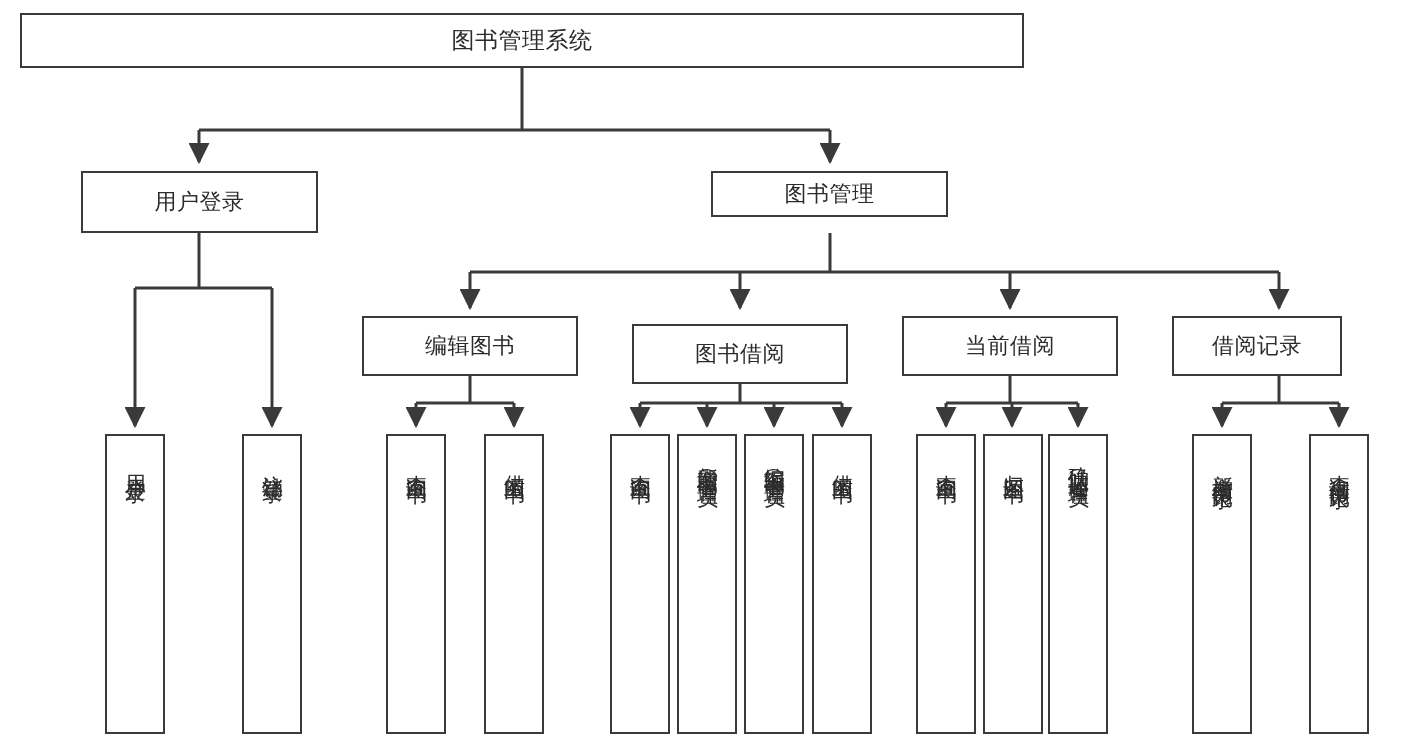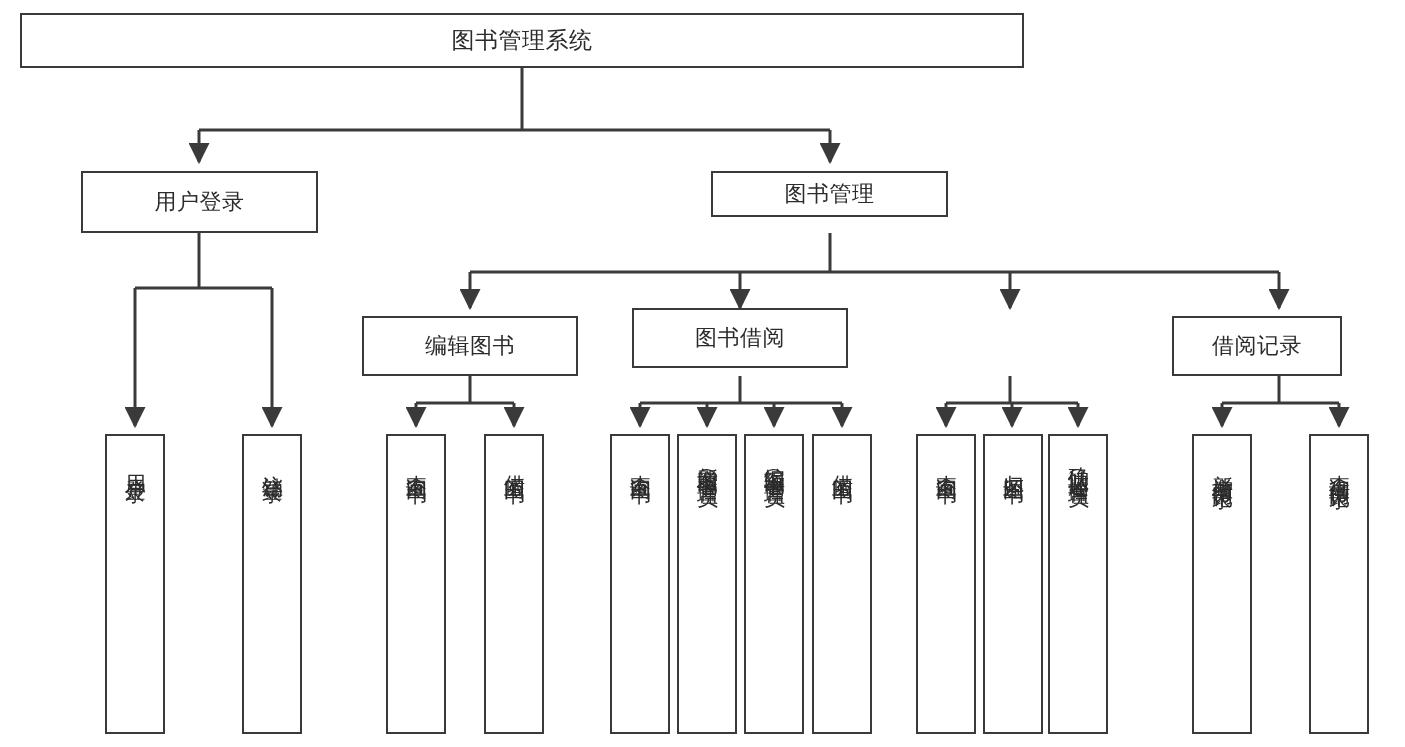--- a/index.html
+++ b/index.html
@@ -128,22 +128,25 @@
   <div class="node" style="left:81px; top:171px; width:237px; height:62px;">
     <span class="node-label">用户登录</span>
   </div>
   <div class="node" style="left:711px; top:171px; width:237px; height:46px;">
     <span class="node-label">图书管理</span>
   </div>
 
   <div class="node" style="left:362px; top:316px; width:216px; height:60px;">
     <span class="node-label">编辑图书</span>
   </div>
-  <div class="node" style="left:632px; top:308px; width:216px; height:60px;">
+  <div class="node" style="left:632px; top:324px; width:216px; height:60px;">
     <span class="node-label">图书借阅</span>
+  </div>
+  <div class="node" style="left:902px; top:316px; width:216px; height:60px;">
+    <span class="node-label">当前借阅</span>
   </div>
   <div class="node" style="left:1172px; top:316px; width:170px; height:60px;">
     <span class="node-label">借阅记录</span>
   </div>
 
   <div class="node vertical" style="left:105px; top:434px; width:60px; height:300px;">
     <span class="node-label">用户登录</span>
   </div>
   <div class="node vertical" style="left:242px; top:434px; width:60px; height:300px;">
     <span class="node-label">注销登录</span>

